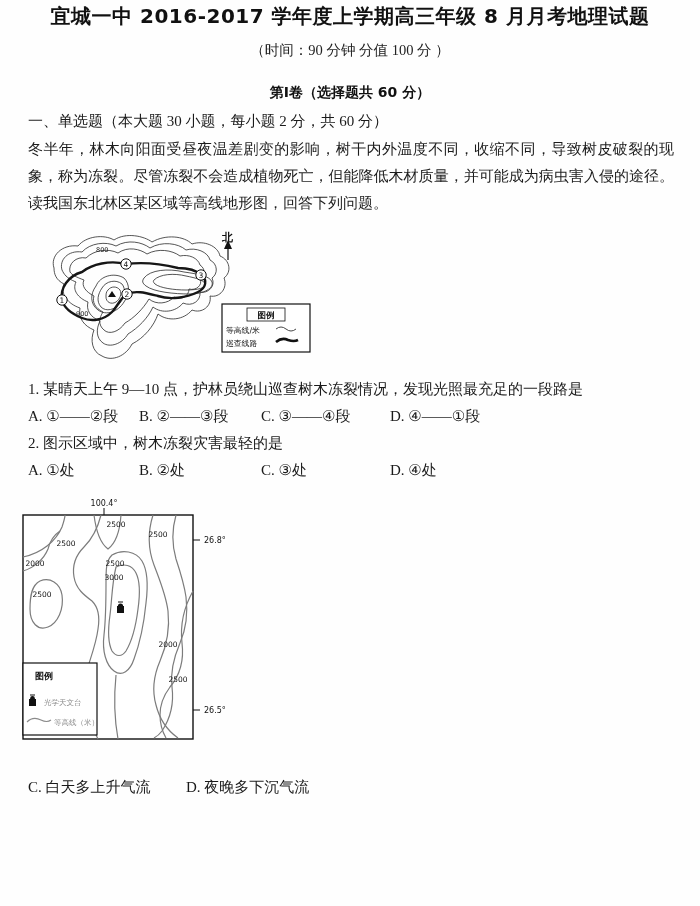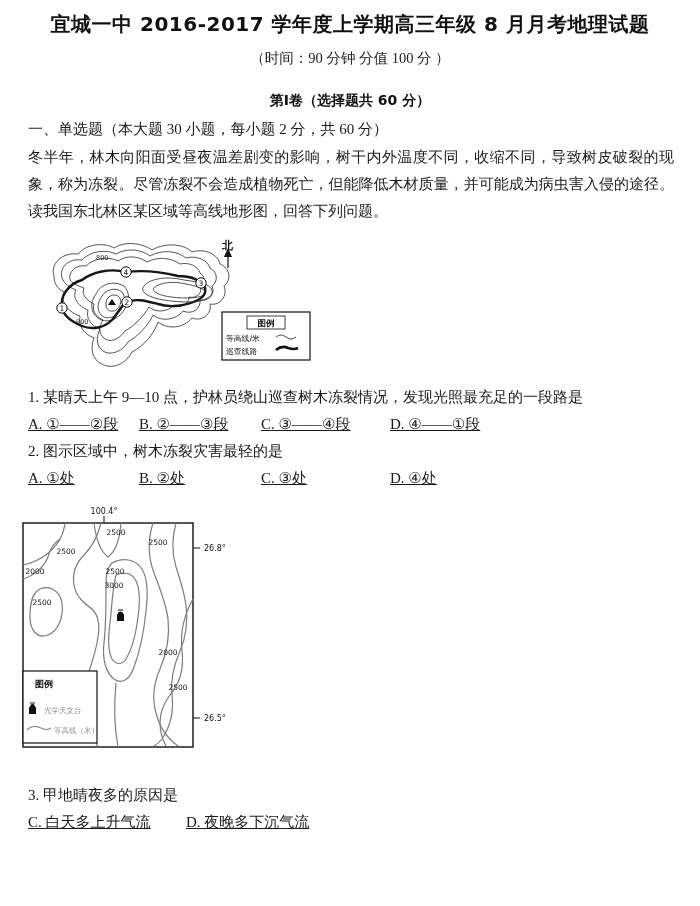--- a/index.html
+++ b/index.html
@@ -4,40 +4,40 @@
 <style>
   * { margin:0; padding:0; box-sizing:border-box; }
   html,body { background:#ffffff; }
   .page {
     width:700px; height:906px; margin:0 auto; background:#fefefe;
     font-family:"Liberation Serif","DejaVu Serif",serif;
     color:#1a1a1a; overflow:hidden; position:relative;
   }
   .title {
     text-align:center; font-family:"DejaVu Sans","Liberation Sans",sans-serif;
-    font-weight:bold; font-size:20px; line-height:28px; padding-top:10px;
+    font-weight:bold; font-size:20px; line-height:28px; padding-top:2px;
     letter-spacing:0.5px; color:#111;
   }
   .subtitle { text-align:center; font-size:14.5px; margin-top:11px; color:#222; }
   .section-heading {
     text-align:center; font-family:"DejaVu Sans","Liberation Sans",sans-serif;
     font-weight:bold; font-size:14px; margin-top:24px; color:#111;
   }
   .intro-line { font-size:15px; margin:7px 28px 0 28px; line-height:24px; }
   .intro-line .type-label { font-family:"DejaVu Sans","Liberation Sans",sans-serif; font-weight:normal; }
   .passage {
     font-size:15px; line-height:27px; margin:3px 26px 0 28px;
     text-align:justify; color:#1c1c1c;
   }
   .figure1 { margin:9px 0 0 26px; height:142px; }
   .figure2 { margin:11px 0 0 18px; height:258px; }
   .qblock { font-size:15px; line-height:27px; margin:0 28px; }
   .q-text { display:block; }
   .opt-row { display:block; }
-  .opt { display:inline-block;text-decoration:underline; }
+  .opt { display:inline-block; }
   .ow1 { min-width:111px; } .ow2 { min-width:122px; } .ow3 { min-width:129px; }
   .qw  { min-width:158px; }
   .mt8 { margin-top:8px; } .mt18 { margin-top:18px; } .mt20 { margin-top:21px; }
   svg text { font-family:"DejaVu Sans","Liberation Sans",sans-serif; }
 </style>
 </head>
 <body>
 
 <div class="page">
 
@@ -174,20 +174,19 @@
           <rect x="11" y="204" width="7" height="7" fill="#111"></rect>
         </g>
         <text x="26" y="210" font-size="7.5" fill="#8a8a8a">光学天文台</text>
         <path d="M 9,227 q 6,-6 14,-2 q 6,3 10,0" fill="none" stroke="#8a8a8a" stroke-width="1.1"></path>
         <text x="36" y="230" font-size="7.5" fill="#8a8a8a">等高线（米）</text>
       </g>
     </svg>
   </div>
 
   <div class="qblock mt20">
-    <span class="q-text">3. 甲地晴夜多的原因是</span>
     <span class="opt-row">
       <span class="opt qw">C. 白天多上升气流</span><span class="opt">D. 夜晚多下沉气流</span>
     </span>
 
   </div>
 
 </div>
 
 </body></html>

